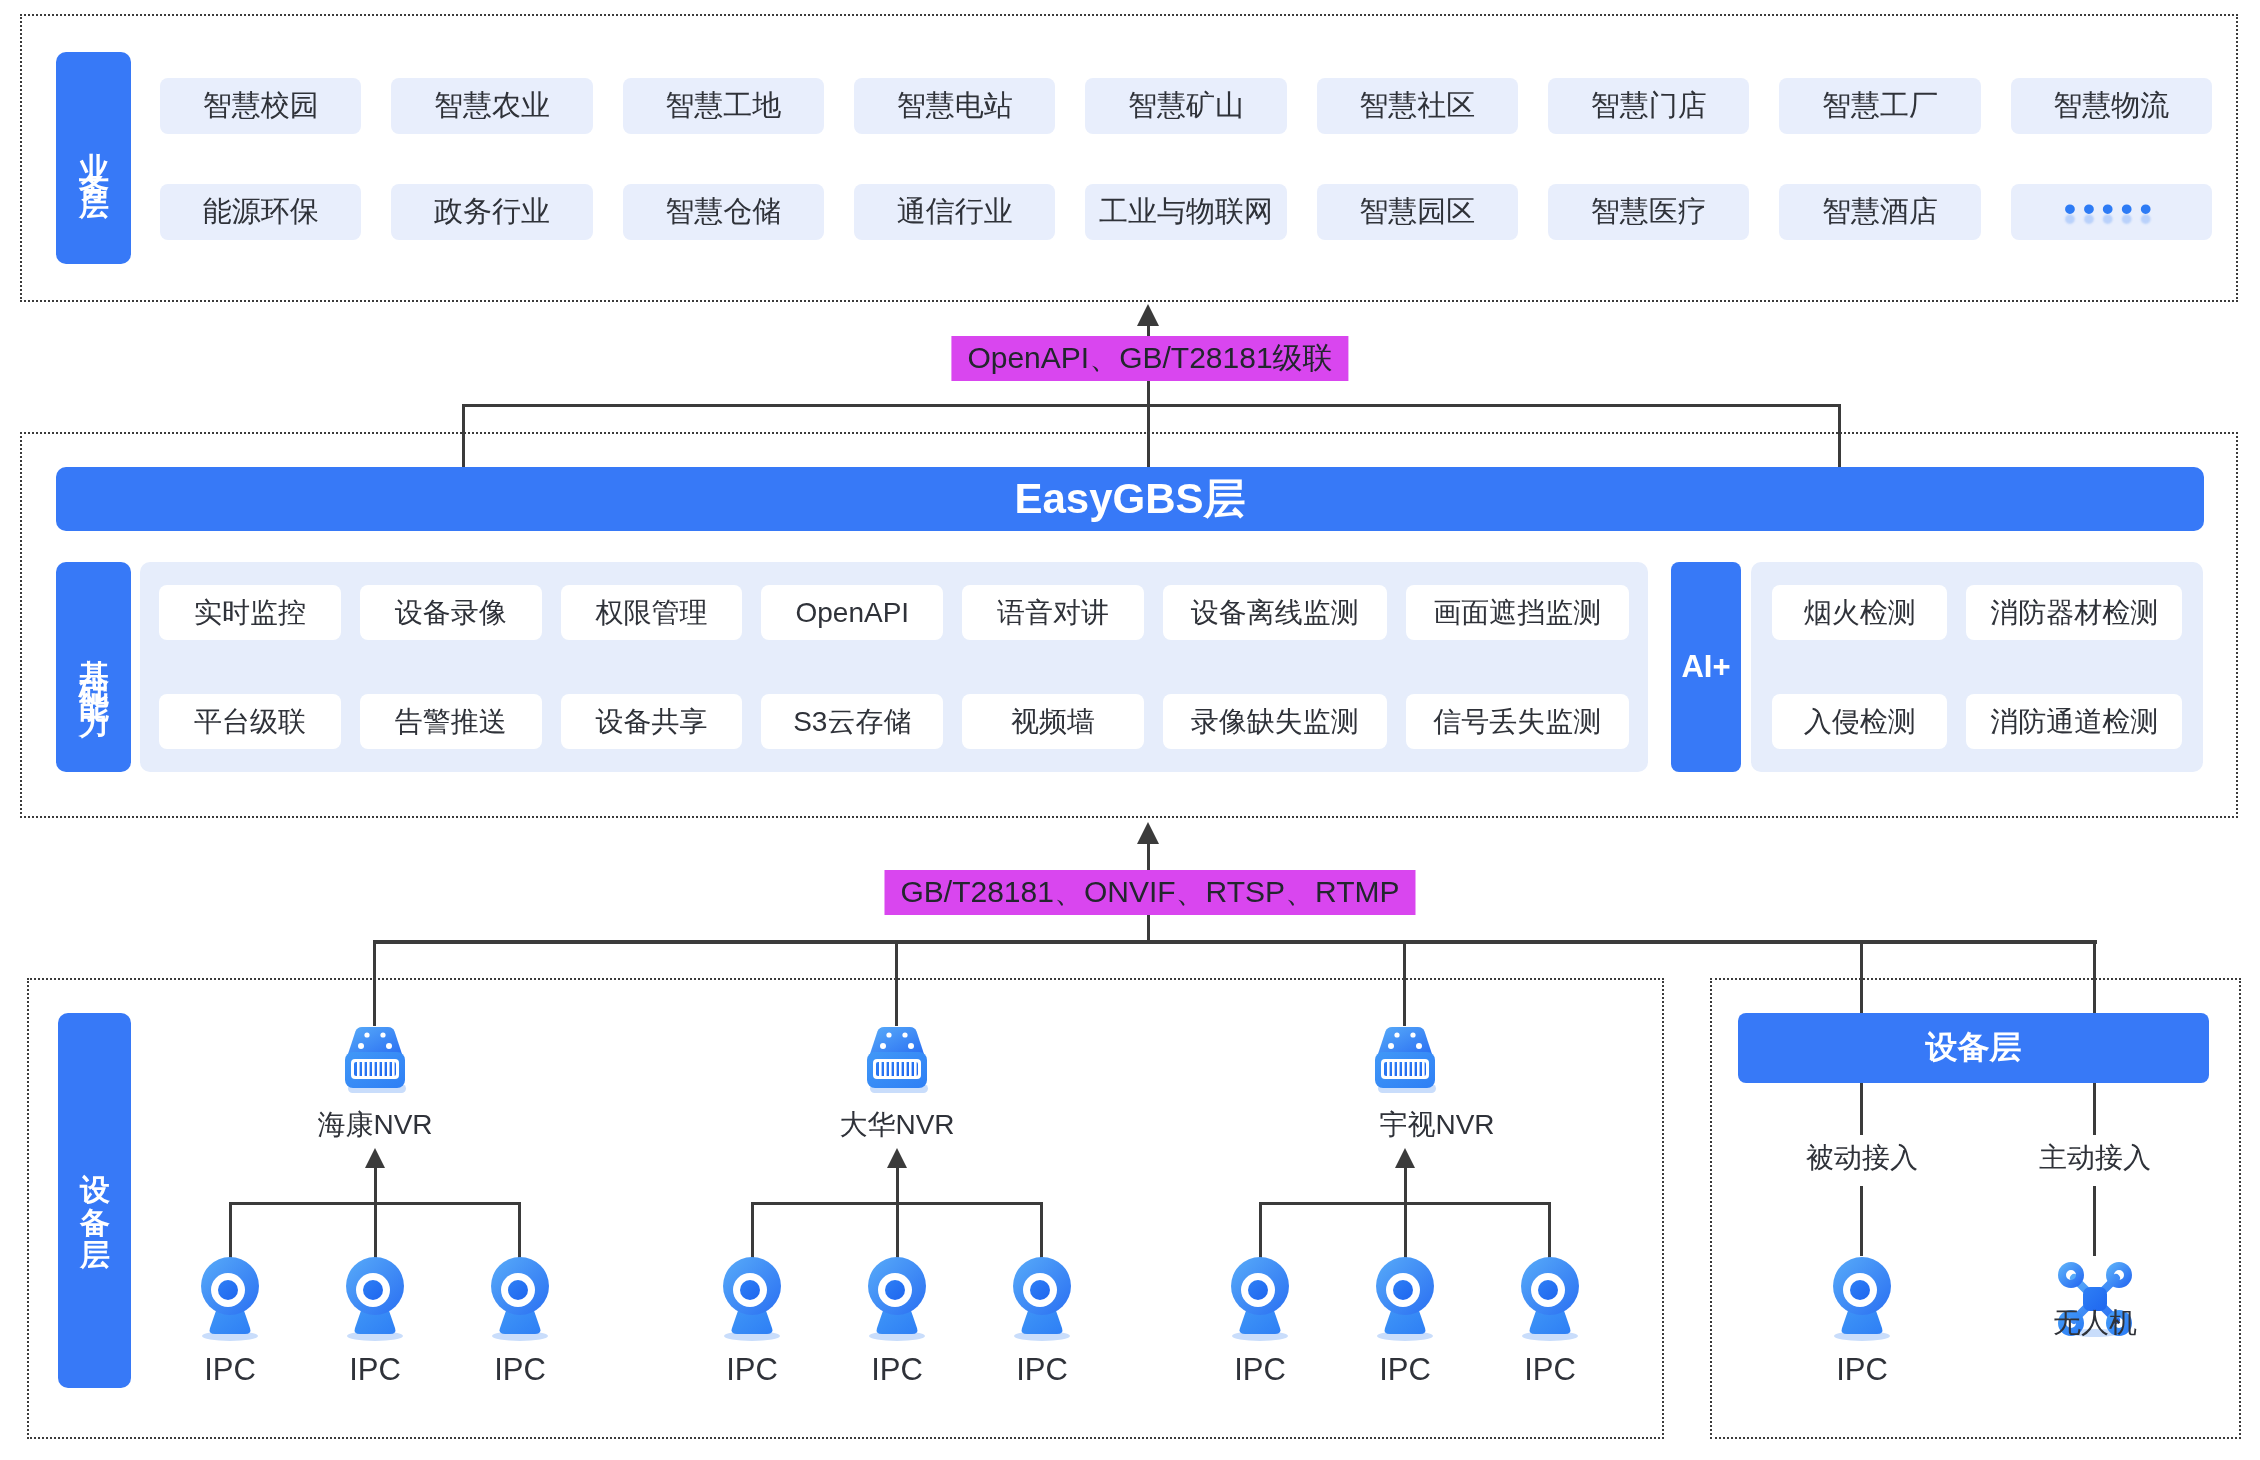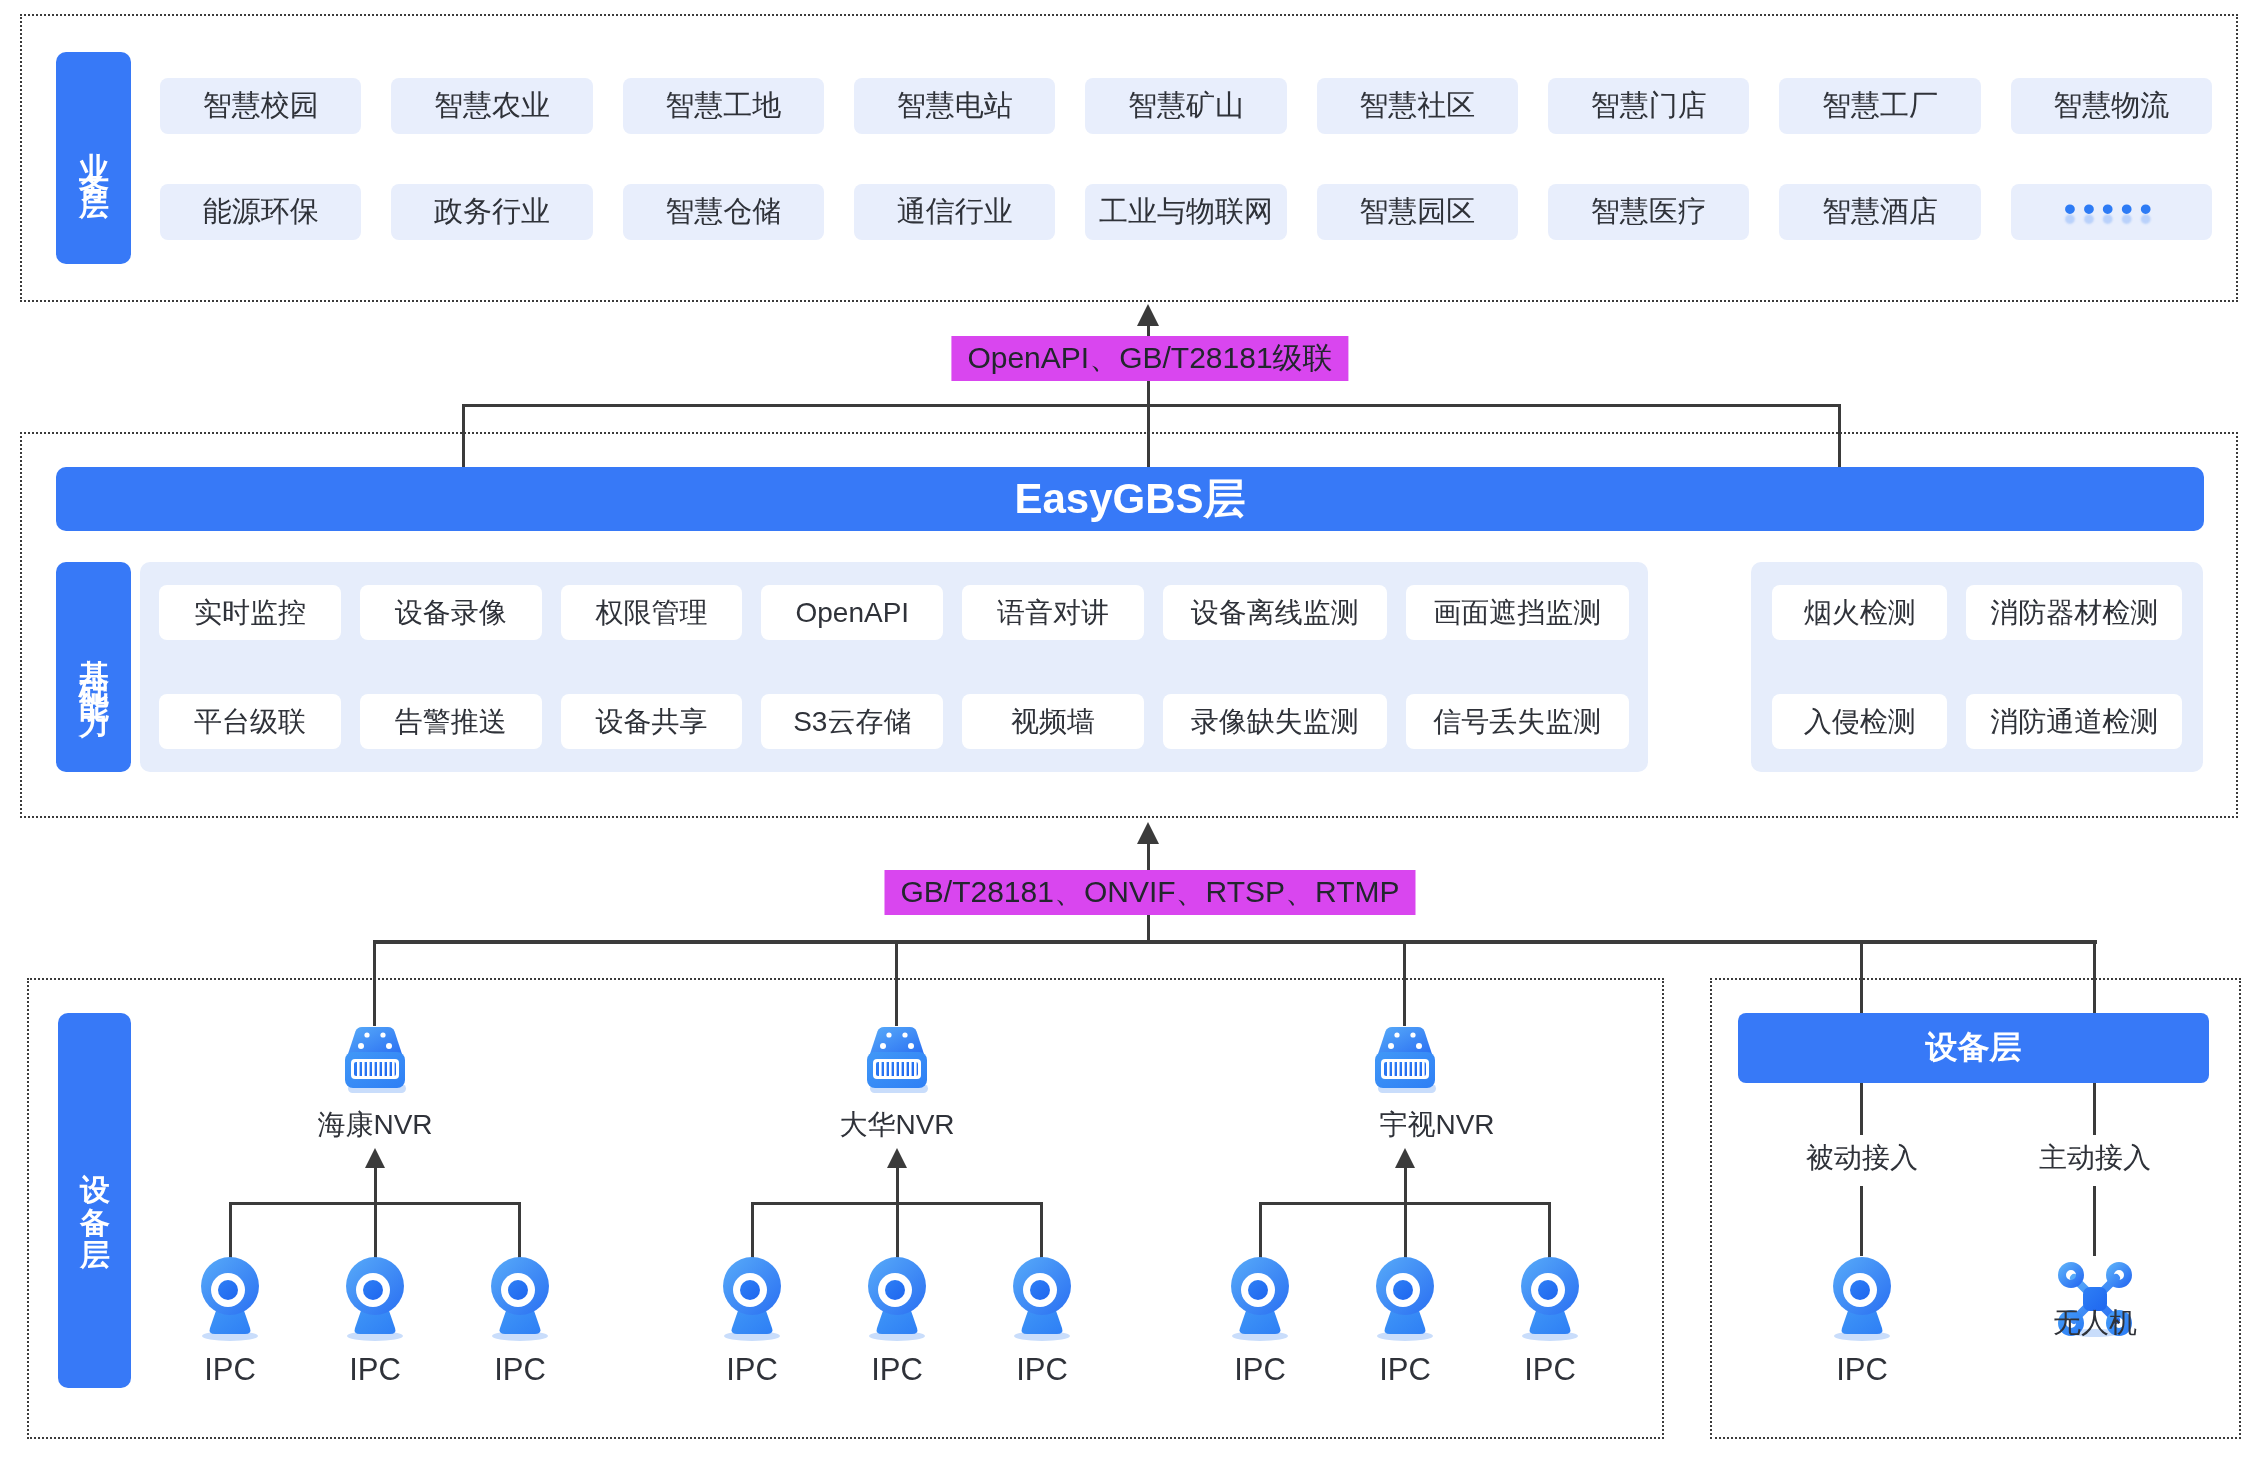--- a/index.html
+++ b/index.html
@@ -121,20 +121,21 @@
   <div class="cap-row" style="left:159px;top:694px;width:1470px;height:55px;">
     <div class="cap-chip">平台级联</div>
     <div class="cap-chip">告警推送</div>
     <div class="cap-chip">设备共享</div>
     <div class="cap-chip">S3云存储</div>
     <div class="cap-chip">视频墙</div>
     <div class="cap-chip wide">录像缺失监测</div>
     <div class="cap-chip wide">信号丢失监测</div>
   </div>
 
+  <div class="banner" style="left:1671px;top:562px;width:70px;height:210px;font-size:31px;border-radius:8px;">AI+</div>
   <div class="panel" style="left:1751px;top:562px;width:452px;height:210px;"></div>
   <div class="cap-row" style="left:1772px;top:585px;width:410px;height:55px;">
     <div class="cap-chip">烟火检测</div>
     <div class="cap-chip wide">消防器材检测</div>
   </div>
   <div class="cap-row" style="left:1772px;top:694px;width:410px;height:55px;">
     <div class="cap-chip">入侵检测</div>
     <div class="cap-chip wide">消防通道检测</div>
   </div>
 

